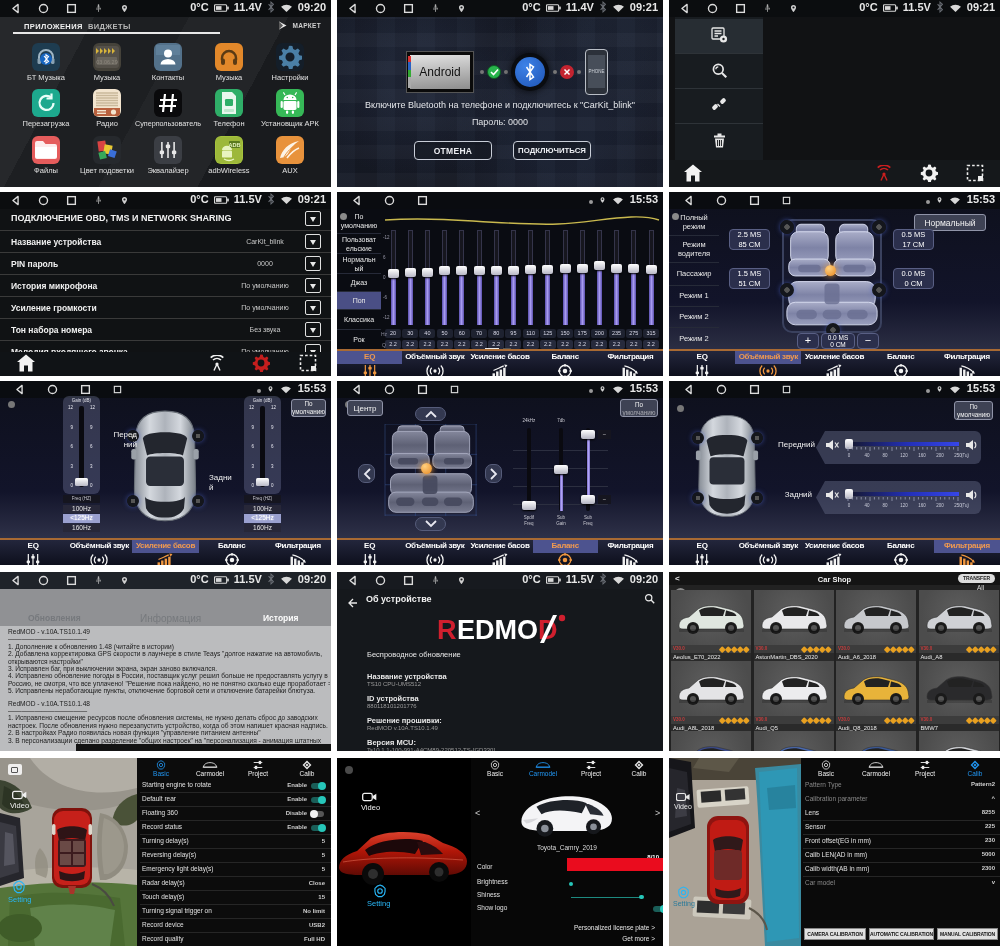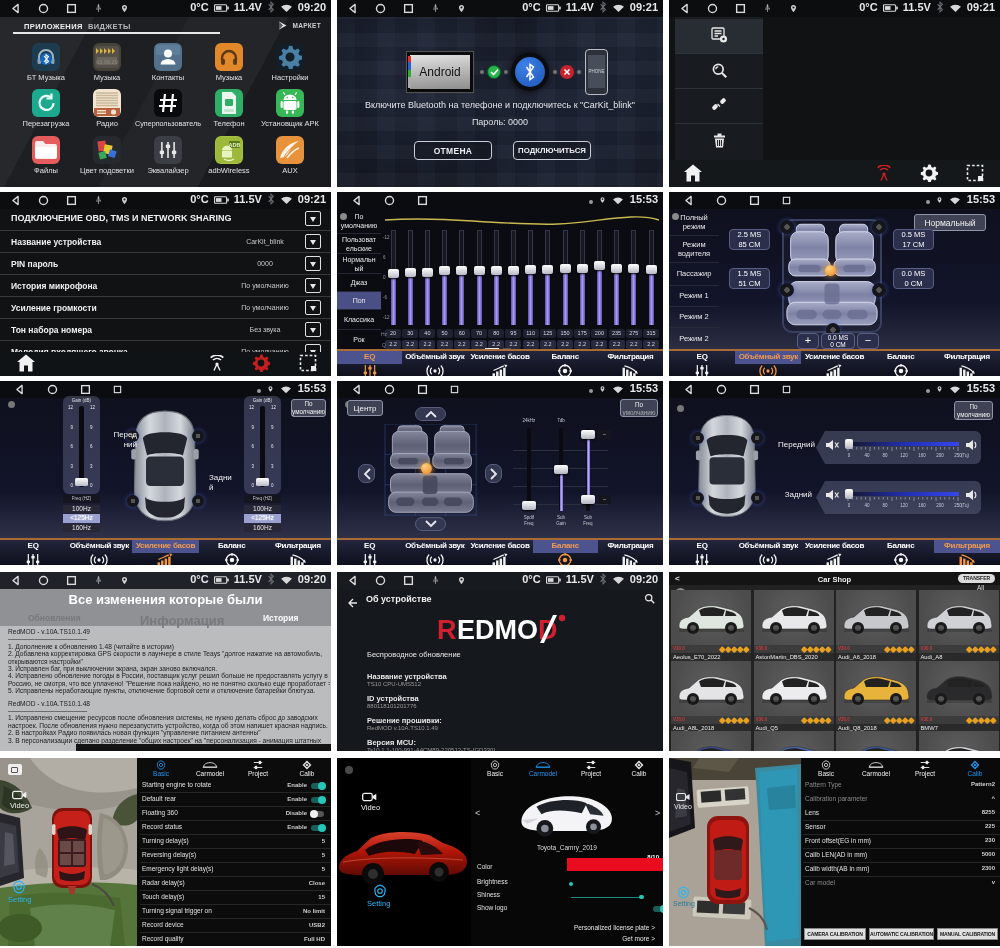--- a/index.html
+++ b/index.html
@@ -1252,23 +1252,22 @@
         <svg style="width:8px;height:12px">
           <use href="#bt"></use>
         </svg>
         <svg style="width:13px;height:10px;margin-top:2px">
           <use href="#wifi"></use>
         </svg>
         <span>09:20</span>
       </div>
     </div>
     <div class="abs" style="left:0;top:17px;width:331px;height:37px;background:#909194"></div>
-    <div class="abs" style="left:0;top:20px;width:331px;text-align:center;font-size:13px;font-weight:bold;color:#fff">Все изменения которые были</div>
     <div class="abs" style="left:28px;top:41px;font-size:8.5px;font-weight:bold;color:#76797d">Обновления</div>
-    <div class="abs" style="left:140px;top:41px;font-size:13px;font-weight:bold;color:#76797d">Информация</div>
+    <div class="abs" style="left:140px;top:41px;font-size:10px;font-weight:normal;color:#76797d">Информация</div>
     <div class="abs" style="left:263px;top:41px;font-size:8.5px;font-weight:bold;color:#fdfdfd">История</div>
     <div class="abs" style="left:8px;top:56px;width:322px;height:118px;overflow:hidden;font-size:6.6px;line-height:7.4px;color:#1b1b1b">
       <div style="white-space:nowrap">RedMOD - v.10A.TS10.1.49</div>
       <div style="white-space:nowrap">————————————</div>
       <div style="white-space:nowrap">1. Дополнение к обновлению 1.48 (читайте в истории)</div>
       <div style="white-space:nowrap">2. Добавлена корректировка GPS скорости в лаунчере в стиле Teays "долгое нажатие на автомобиль,</div>
       <div style="white-space:nowrap">открываются настройки"</div>
       <div style="white-space:nowrap">3. Исправлен баг, при выключении экрана, экран заново включался.</div>
       <div style="white-space:nowrap">4. Исправлено обновление погоды в России, поставщик услуг решил больше не предоставлять услугу в</div>
       <div style="white-space:nowrap">Россию, не смотря, что все уплачено! "Решение пока найдено, но не понятно сколько еще проработает =("</div>

